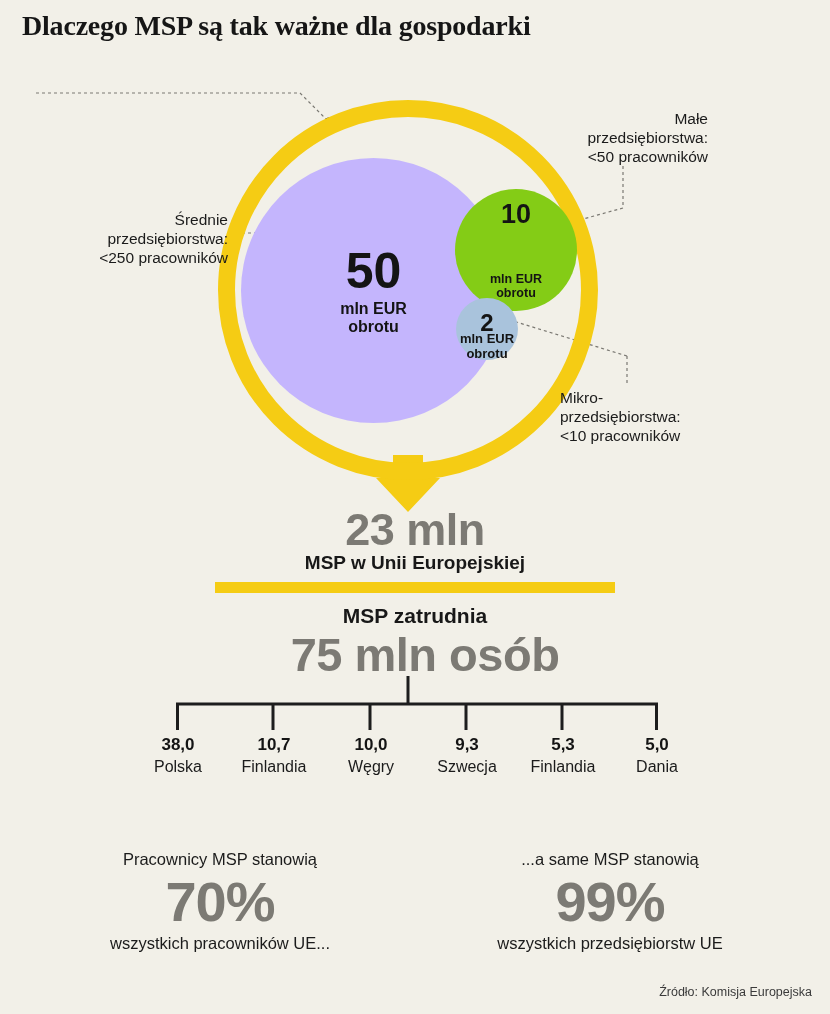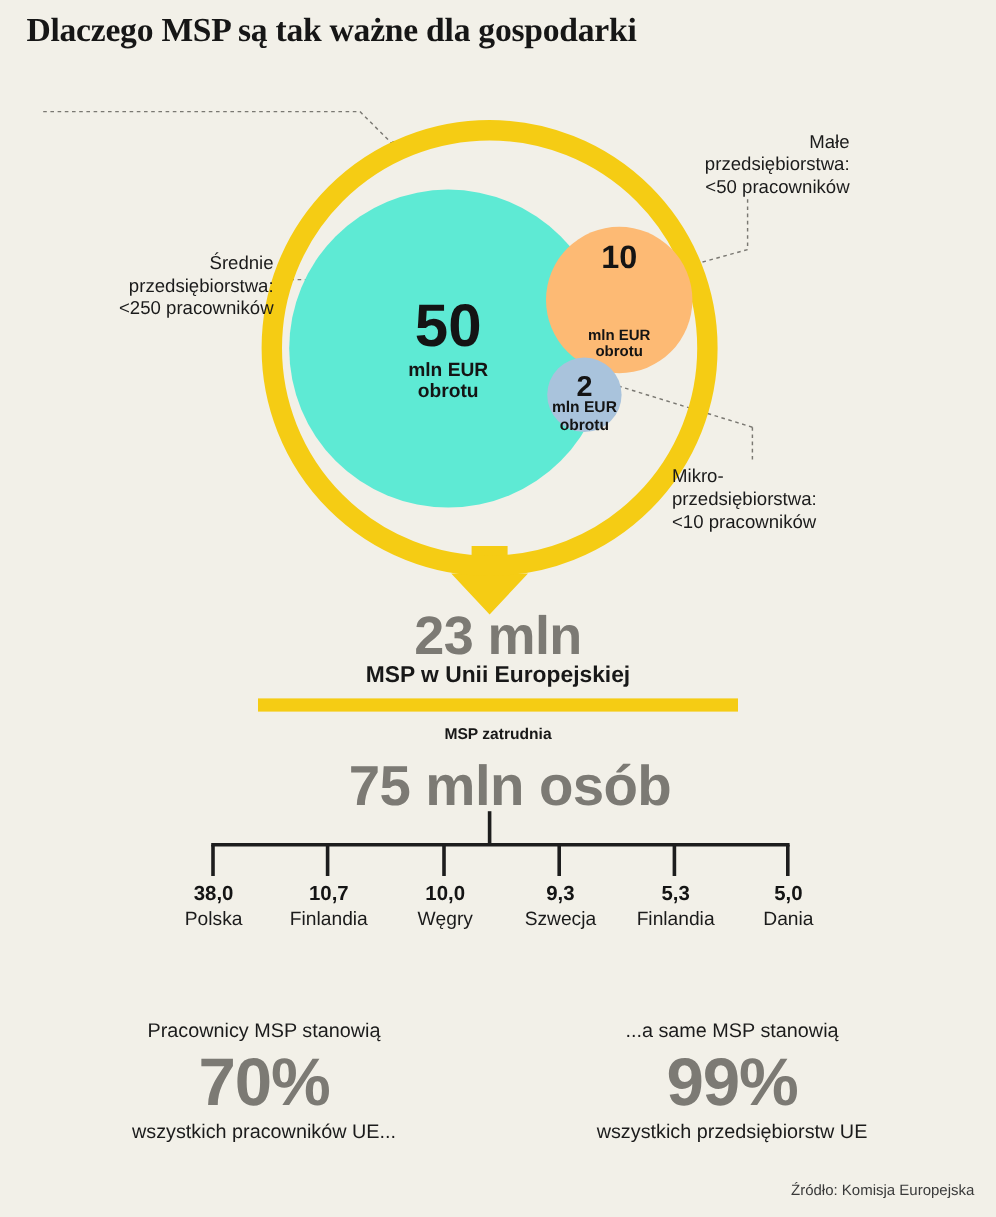--- a/index.html
+++ b/index.html
@@ -66,26 +66,26 @@
     border-radius: 50%;
     display: flex;
     flex-direction: column;
     align-items: center;
     justify-content: center;
     text-align: center;
   }
   #bubble-medium {
     left: 241px; top: 158px;
     width: 265px; height: 265px;
-    background: #5eead4;
+    background: #c4b5fd;
   }
   #bubble-small {
     left: 455px; top: 189px;
     width: 122px; height: 122px;
-    background: #fdba74;
+    background: #84cc16;
     gap: 42px;
   }
   #bubble-micro {
     left: 456px; top: 298px;
     width: 62px; height: 62px;
     background: #a9c3dc;
   }
   .bub-num {
     font-weight: bold;
     color: #141414;
@@ -135,21 +135,21 @@
     position: absolute;
     left: 215px; top: 582px;
     width: 400px; height: 11px;
     background: #f5cc14;
   }
   #stat-75-label {
     position: absolute;
     left: 0; top: 604px;
     width: 830px;
     text-align: center;
-    font-size: 13px;
+    font-size: 21px;
     font-weight: bold;
     color: #181818;
   }
   #stat-75 {
     position: absolute;
     left: 0; top: 627px;
     width: 830px;
     text-align: center;
     font-size: 47px;
     font-weight: bold;

